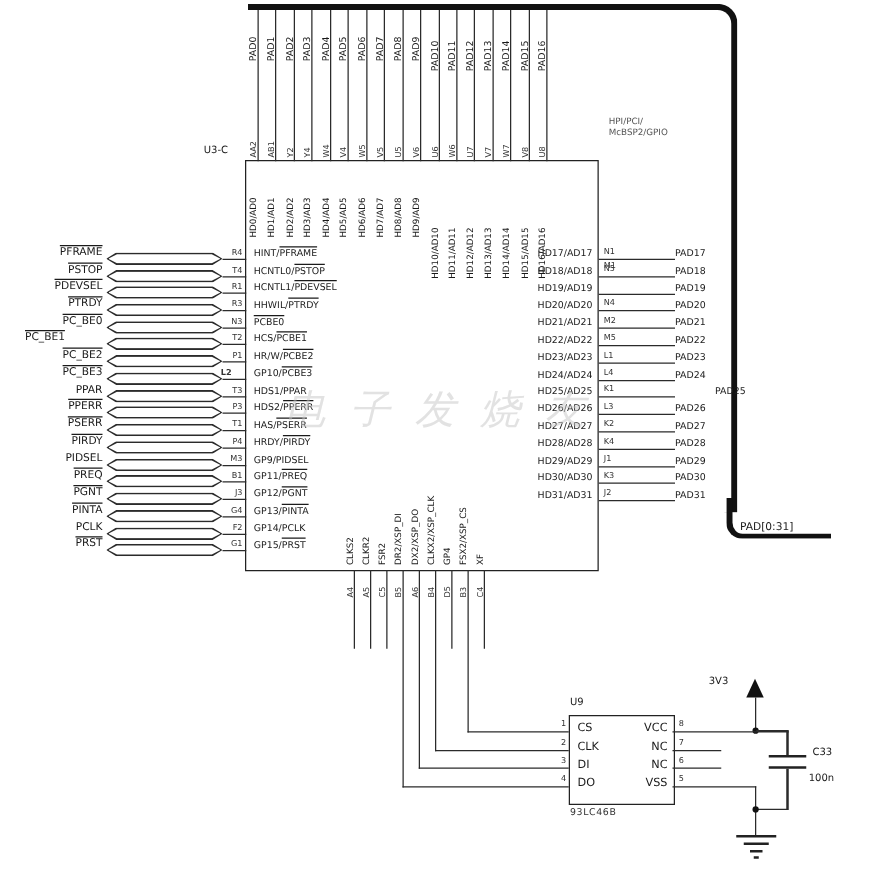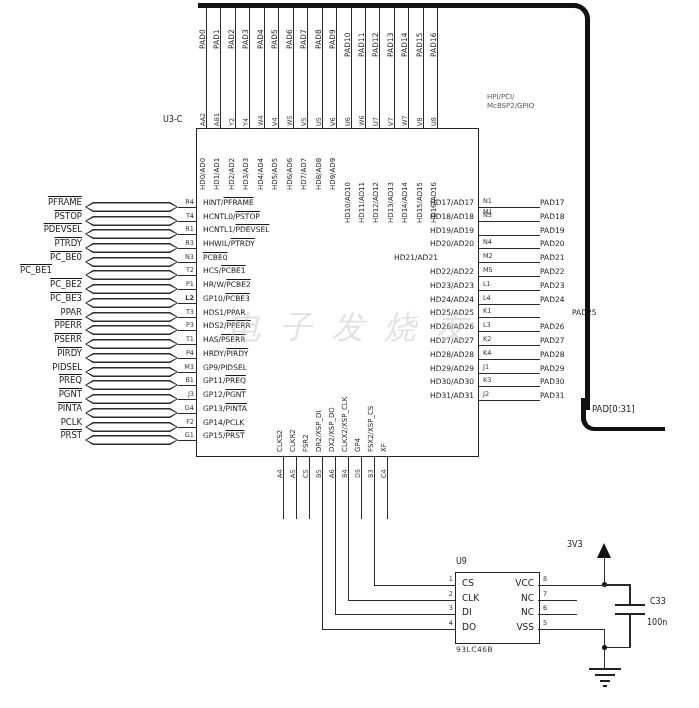--- a/index.html
+++ b/index.html
@@ -17,21 +17,21 @@
   .ov{text-decoration:overline;}
   .lbl{position:absolute;font-size:8px;white-space:nowrap;}
 </style>
 </head>
 <body>
 
 <div id="schematic">
 
   <div class="abs" style="left:198px;top:3px;width:387px;height:402px;border-top:5px solid #111;border-right:5px solid #111;border-top-right-radius:16px;"></div>
   <div class="abs" style="left:581px;top:398px;width:79px;height:29px;border-left:5px solid #111;border-bottom:4px solid #111;border-bottom-left-radius:13px;"></div>
-  <div class="lbl" style="left:592px;top:404px;font-size:8.5px;">PAD[0:31]</div>
+  <div class="lbl" style="left:592px;top:417px;font-size:8.5px;">PAD[0:31]</div>
 
   <div class="abs" style="left:196px;top:128px;width:281px;height:327px;border:1.6px solid #222;"></div>
   <div class="lbl" style="left:163px;top:115px;">U3-C</div>
   <div class="abs" style="left:487px;top:93px;font-size:7px;line-height:9px;color:#555;">
     <div>HPI/PCI/</div>
     <div>McBSP2/GPIO</div>
   </div>
 
   <div class="abs" style="left:228px;top:306px;font-size:32px;letter-spacing:20px;color:#c6c6c6;opacity:.5;font-style:italic;font-family:'DejaVu Serif',serif;z-index:30;">电子发烧友</div>
 
@@ -175,21 +175,21 @@
       <div style="position: absolute; inset: 1.4px 1.6px; background: rgb(255, 255, 255); clip-path: polygon(0px 50%, 7px 0px, calc(100% - 7px) 0px, 100% 50%, calc(100% - 7px) 100%, 7px 100%);"></div>
     </div>
     <div style="position: absolute; left: 178px; top: 289px; width: 19px; height: 1.4px; background: rgb(43, 43, 43);"></div>
     <div class="num" style="position: absolute; left: 168px; top: 280px; width: 26px; text-align: right;">P1</div>
     <div class="int" style="position: absolute; left: 203px; top: 280px;"><span>HR/W/</span><span class="ov">PCBE2</span></div>
     <div class="sig ov" style="position: absolute; left: 2px; top: 293px; width: 80px; text-align: right;">PC_BE3</div>
     <div style="position: absolute; left: 85px; top: 298px; width: 93px; height: 10px; background: rgb(43, 43, 43); clip-path: polygon(0px 50%, 8px 0px, 85px 0px, 100% 50%, 85px 100%, 8px 100%);">
       <div style="position: absolute; inset: 1.4px 1.6px; background: rgb(255, 255, 255); clip-path: polygon(0px 50%, 7px 0px, calc(100% - 7px) 0px, 100% 50%, calc(100% - 7px) 100%, 7px 100%);"></div>
     </div>
     <div style="position: absolute; left: 178px; top: 303px; width: 19px; height: 1.4px; background: rgb(43, 43, 43);"></div>
-    <div class="num" style="position: absolute; left: 168px; top: 294px; width: 26px; text-align: right; font-weight: bold;">L2</div>
+    <div class="num" style="position: absolute; left: 168px; top: 294px; width: 26px; text-align: center; font-weight: bold;">L2</div>
     <div class="int" style="position: absolute; left: 203px; top: 294px;"><span>GP10/</span><span class="ov">PCBE3</span></div>
     <div class="sig" style="position: absolute; left: 2px; top: 307px; width: 80px; text-align: right;">PPAR</div>
     <div style="position: absolute; left: 85px; top: 312px; width: 93px; height: 10px; background: rgb(43, 43, 43); clip-path: polygon(0px 50%, 8px 0px, 85px 0px, 100% 50%, 85px 100%, 8px 100%);">
       <div style="position: absolute; inset: 1.4px 1.6px; background: rgb(255, 255, 255); clip-path: polygon(0px 50%, 7px 0px, calc(100% - 7px) 0px, 100% 50%, calc(100% - 7px) 100%, 7px 100%);"></div>
     </div>
     <div style="position: absolute; left: 178px; top: 317px; width: 19px; height: 1.4px; background: rgb(43, 43, 43);"></div>
     <div class="num" style="position: absolute; left: 168px; top: 308px; width: 26px; text-align: right;">T3</div>
     <div class="int" style="position: absolute; left: 203px; top: 308px;">HDS1/PPAR</div>
     <div class="sig ov" style="position: absolute; left: 2px; top: 320px; width: 80px; text-align: right;">PPERR</div>
     <div style="position: absolute; left: 85px; top: 325px; width: 93px; height: 10px; background: rgb(43, 43, 43); clip-path: polygon(0px 50%, 8px 0px, 85px 0px, 100% 50%, 85px 100%, 8px 100%);">
@@ -263,21 +263,21 @@
     <div class="num" style="position: absolute; left: 483px; top: 211px;">N5</div>
     <div class="int" style="position: absolute; left: 540px; top: 212px;">PAD18</div>
     <div class="int" style="position: absolute; left: 394px; top: 226px; width: 80px; text-align: right;">HD19/AD19</div>
     <div style="position: absolute; left: 479px; top: 235px; width: 61px; height: 1.4px; background: rgb(43, 43, 43);"></div>
     <div class="num" style="position: absolute; left: 483px; top: 208px;">M1</div>
     <div class="int" style="position: absolute; left: 540px; top: 226px;">PAD19</div>
     <div class="int" style="position: absolute; left: 394px; top: 239px; width: 80px; text-align: right;">HD20/AD20</div>
     <div style="position: absolute; left: 479px; top: 248px; width: 61px; height: 1.4px; background: rgb(43, 43, 43);"></div>
     <div class="num" style="position: absolute; left: 483px; top: 238px;">N4</div>
     <div class="int" style="position: absolute; left: 540px; top: 239px;">PAD20</div>
-    <div class="int" style="position: absolute; left: 394px; top: 253px; width: 80px; text-align: left;">HD21/AD21</div>
+    <div class="int" style="position: absolute; left: 394px; top: 253px; width: 80px; text-align: right;">HD21/AD21</div>
     <div style="position: absolute; left: 479px; top: 262px; width: 61px; height: 1.4px; background: rgb(43, 43, 43);"></div>
     <div class="num" style="position: absolute; left: 483px; top: 252px;">M2</div>
     <div class="int" style="position: absolute; left: 540px; top: 253px;">PAD21</div>
     <div class="int" style="position: absolute; left: 394px; top: 267px; width: 80px; text-align: right;">HD22/AD22</div>
     <div style="position: absolute; left: 479px; top: 276px; width: 61px; height: 1.4px; background: rgb(43, 43, 43);"></div>
     <div class="num" style="position: absolute; left: 483px; top: 266px;">M5</div>
     <div class="int" style="position: absolute; left: 540px; top: 267px;">PAD22</div>
     <div class="int" style="position: absolute; left: 394px; top: 281px; width: 80px; text-align: right;">HD23/AD23</div>
     <div style="position: absolute; left: 479px; top: 290px; width: 61px; height: 1.4px; background: rgb(43, 43, 43);"></div>
     <div class="num" style="position: absolute; left: 483px; top: 280px;">L1</div>

